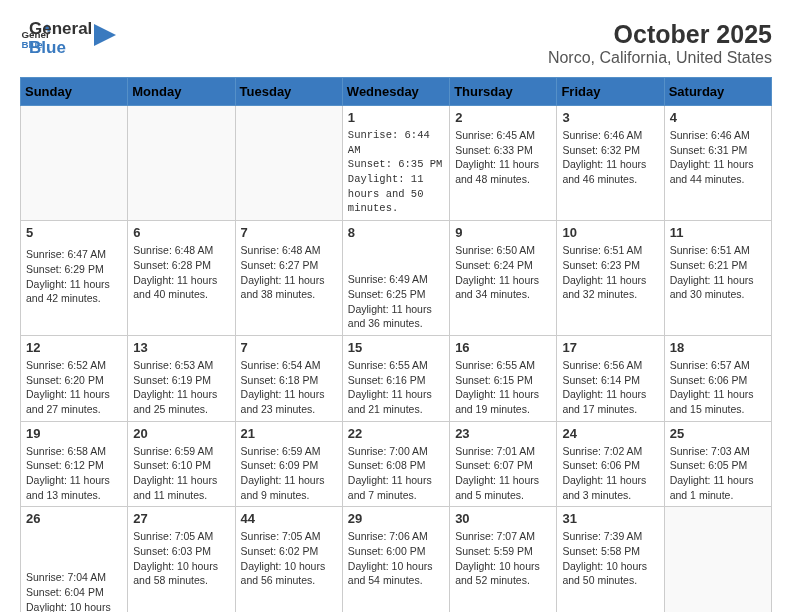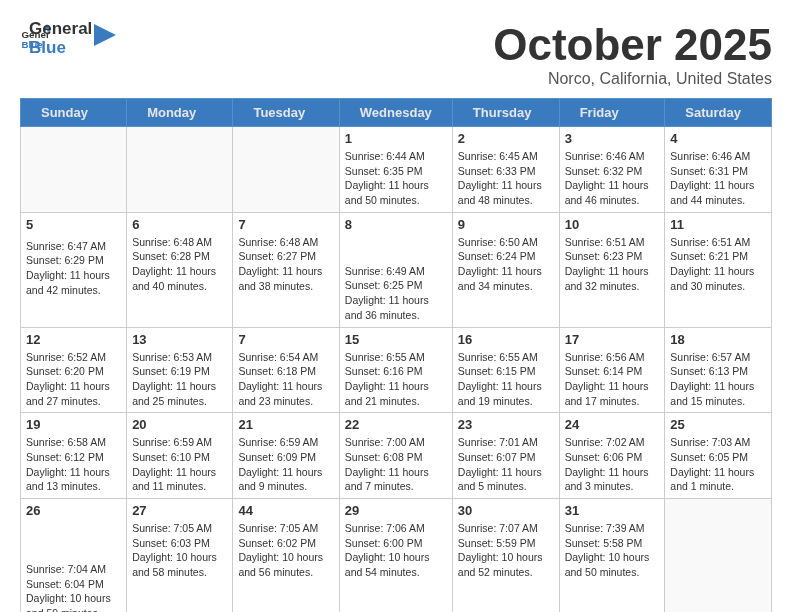--- a/index.html
+++ b/index.html
@@ -22,39 +22,39 @@
       gap: 4px;
     }
     .logo-icon {
       width: 30px;
       height: 30px;
     }
     .title-block {
       text-align: right;
     }
     .month-title {
-      font-size: 44px;
+      font-size: 25px;
       font-weight: bold;
       color: #333;
     }
     .location-title {
       font-size: 16px;
       color: #555;
       margin-left: 21px;
     }
     .calendar {
       width: 100%;
       border-collapse: collapse;
       border: 1px solid #ccc;
     }
     .calendar th {
       background-color: #3a7abf;
-      color: #e5e5e5;
+      color: #000000;
       font-size: 13px;
-      padding: 6px 20px;
+      padding: 6px 4px;
       text-align: left;
       border: 1px solid #5590c8;
     }
     .calendar td {
       vertical-align: top;
       border: 1px solid #ccc;
       padding: 4px 5px;
       width: calc(100% / 7);
       min-height: 80px;
       font-size: 11px;
@@ -116,21 +116,21 @@
         <th>Saturday</th>
       </tr>
   </thead>
   <tbody id="calendar-body">
   <tr class="week-row">
         <td class="empty"></td>
         <td class="empty"></td>
         <td class="empty"></td>
         <td>
           <div class="day-num">1</div>
-          <div class="day-info" style="white-space: pre-line;">Sunrise: 6:44 AM
+          <div class="day-info" style="white-space: pre-line; font-family: Liberation Mono, monospace;">Sunrise: 6:44 AM
 Sunset: 6:35 PM
 Daylight: 11 hours and 50 minutes.</div>
         </td>
         <td>
           <div class="day-num">2</div>
           <div class="day-info" style="white-space: pre-line;">Sunrise: 6:45 AM
 Sunset: 6:33 PM
 Daylight: 11 hours and 48 minutes.</div>
         </td>
         <td>
@@ -223,21 +223,21 @@
         </td>
         <td>
           <div class="day-num">17</div>
           <div class="day-info" style="white-space: pre-line;">Sunrise: 6:56 AM
 Sunset: 6:14 PM
 Daylight: 11 hours and 17 minutes.</div>
         </td>
         <td>
           <div class="day-num">18</div>
           <div class="day-info" style="white-space: pre-line;">Sunrise: 6:57 AM
-Sunset: 6:13 PM
+Sunset: 6:06 PM
 Daylight: 11 hours and 15 minutes.</div>
         </td>
       </tr>
       <tr class="week-row">
         <td>
           <div class="day-num">19</div>
           <div class="day-info" style="white-space: pre-line;">Sunrise: 6:58 AM
 Sunset: 6:12 PM
 Daylight: 11 hours and 13 minutes.</div>
         </td>

